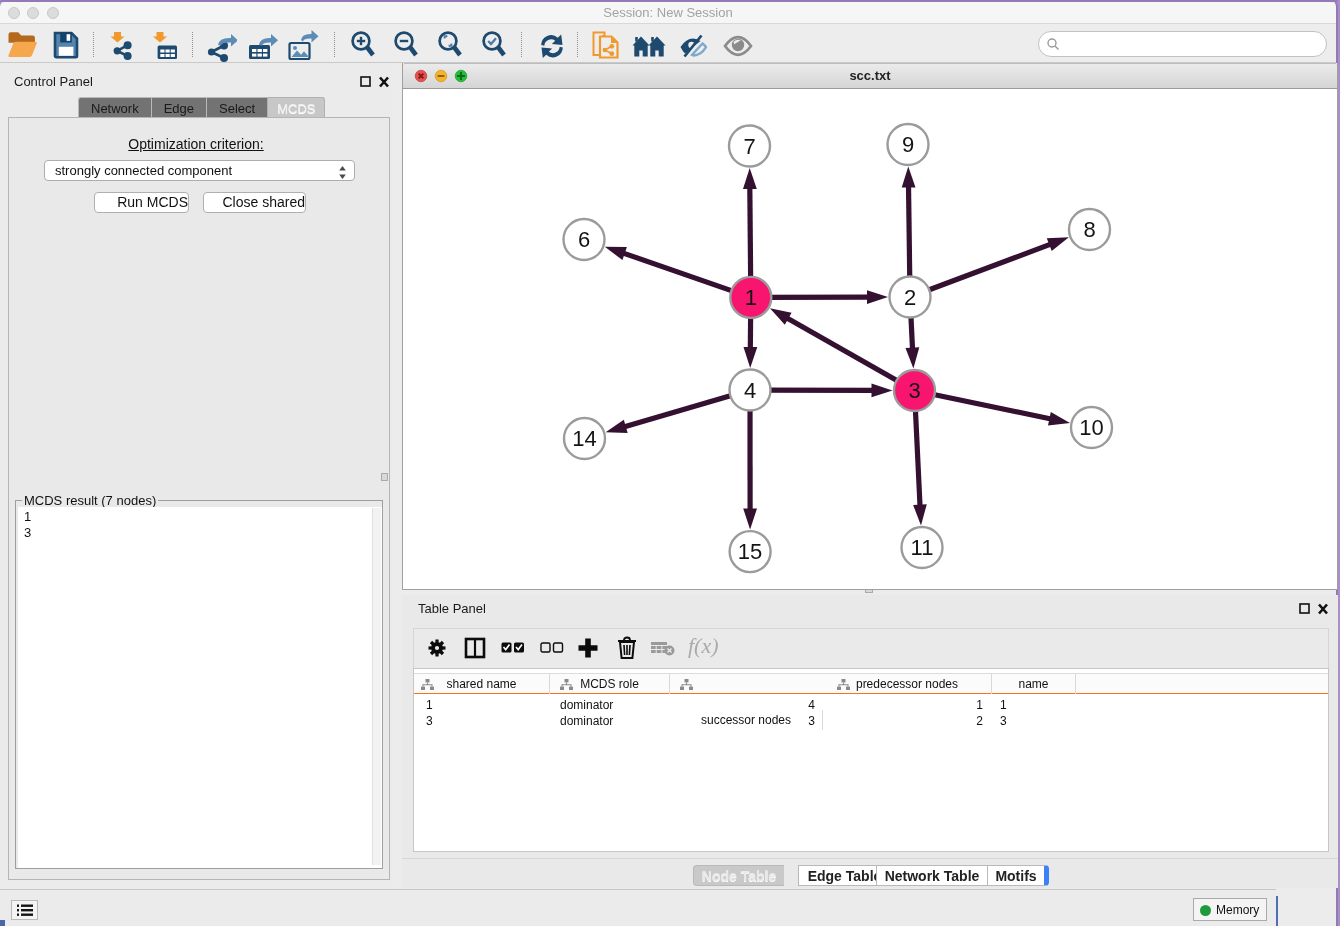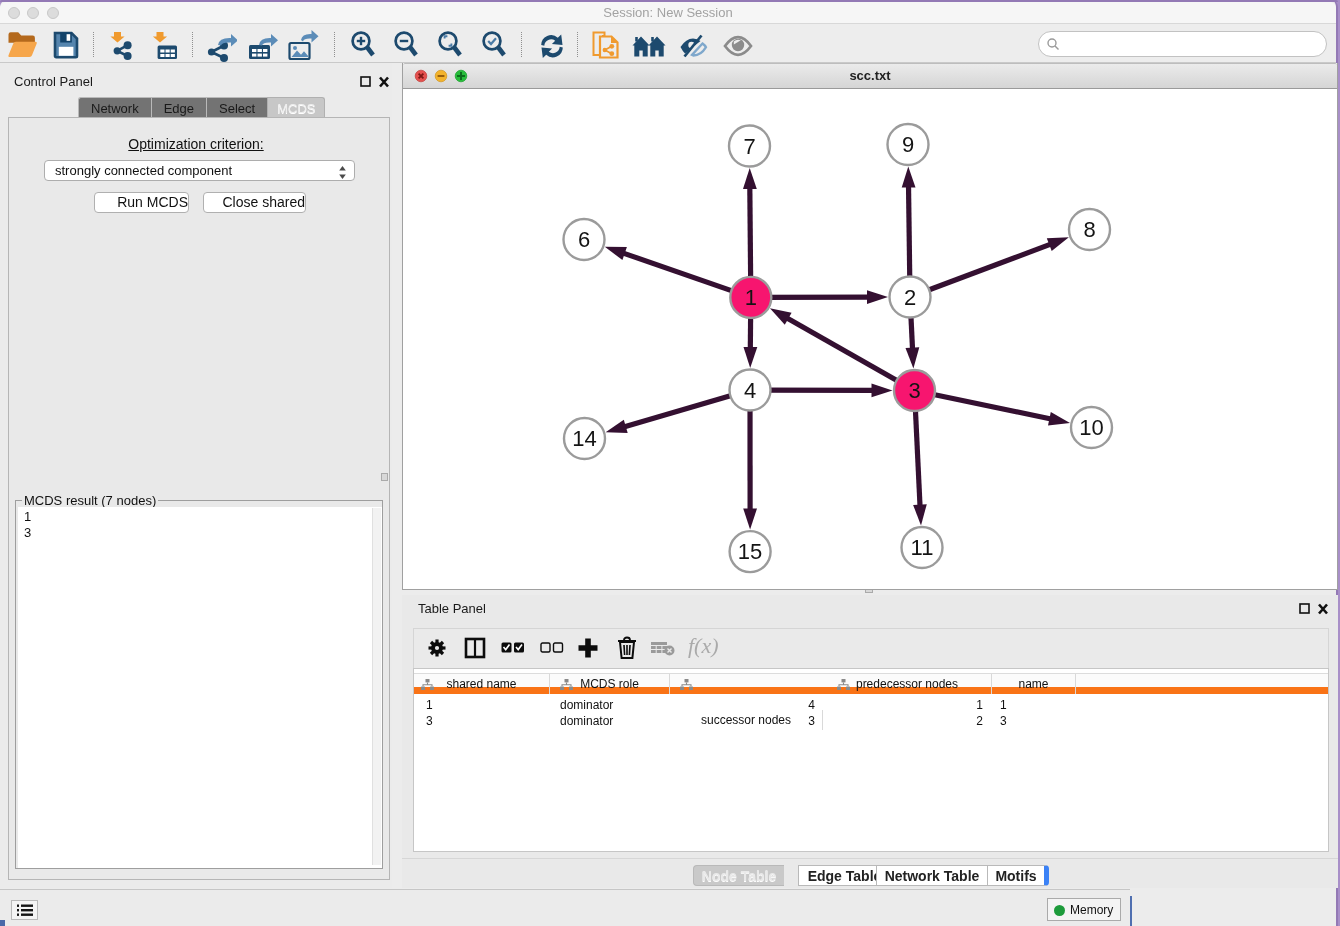--- a/index.html
+++ b/index.html
@@ -66,36 +66,36 @@
 #netcanvas { position:absolute; left:0; top:26px; width:934px; height:500px; background:#fff; }
 
 
 #tpanel { position:absolute; left:402px; top:595px; width:936px; height:293px; background:#e9e9e9; }
 #tpanel .phead { position:absolute; left:16px; top:6px; font-size:13px; color:#1a1a1a; }
 #ttoolbar { position:absolute; left:11px; top:33px; width:916px; height:40px;
   background:#eaeaea; border:1px solid #d5d5d5; border-bottom:none; }
 #ttable { position:absolute; left:11px; top:73px; width:916px; height:184px; background:#fff;
   border:1px solid #c6c6c6; font-size:12px; }
 #thead { position:absolute; left:0; top:4px; width:100%; height:21px; background:#fbfbfb;
-  border-top:1px solid #dcdcdc; border-bottom:7px solid #f97316; }
+  border-top:1px solid #dcdcdc; border-bottom:1px solid #f97316; }
 .thcell { position:absolute; top:0; height:20px; border-right:1px solid #d9d9d9;
   text-align:center; line-height:20px; color:#111; }
 .trow { position:absolute; left:0; width:100%; height:16px; line-height:16px; color:#111; }
 .tc { position:absolute; top:0; height:16px; }
 #ttabs { position:absolute; left:0; top:270px; width:100%; height:21px; }
 .btab { position:absolute; top:0; height:21px; line-height:20px; background:#fff;
   border:1px solid #b9b9b9; border-right:none; font-size:14px; font-weight:bold; color:#222;
   text-align:center; }
 .btab.tsel { background:#c9c9c9; color:#e9e9e9; text-shadow:0 1px 0 #fff;
   border-radius:4px 0 0 4px; }
 .btab.last { border-right:5px solid #3b82f6; border-radius:0 4px 4px 0; }
 .hicon { position:absolute; top:5px; }
 
 
-#statusbar { position:absolute; left:0; top:889px; width:1130px; height:37px; background:#ebebeb;
+#statusbar { position:absolute; left:0; top:889px; width:1276px; height:37px; background:#ebebeb;
   border-top:1px solid #c6c6c6; }
 #listbtn { position:absolute; left:11px; top:10px; width:27px; height:20px; background:#f4f4f4;
   border:1px solid #b9b9b9; }
 #membtn { position:absolute; right:9px; top:8px; width:74px; height:23px; background:#f4f4f4;
   border:1px solid #aaa; font-size:12px; color:#111; }
 #membtn .dot { position:absolute; left:6px; top:6px; width:11px; height:11px; border-radius:50%;
   background:#1d9b3b; }
 #membtn .mt { position:absolute; left:22px; top:4px; }
 </style>
 </head>

